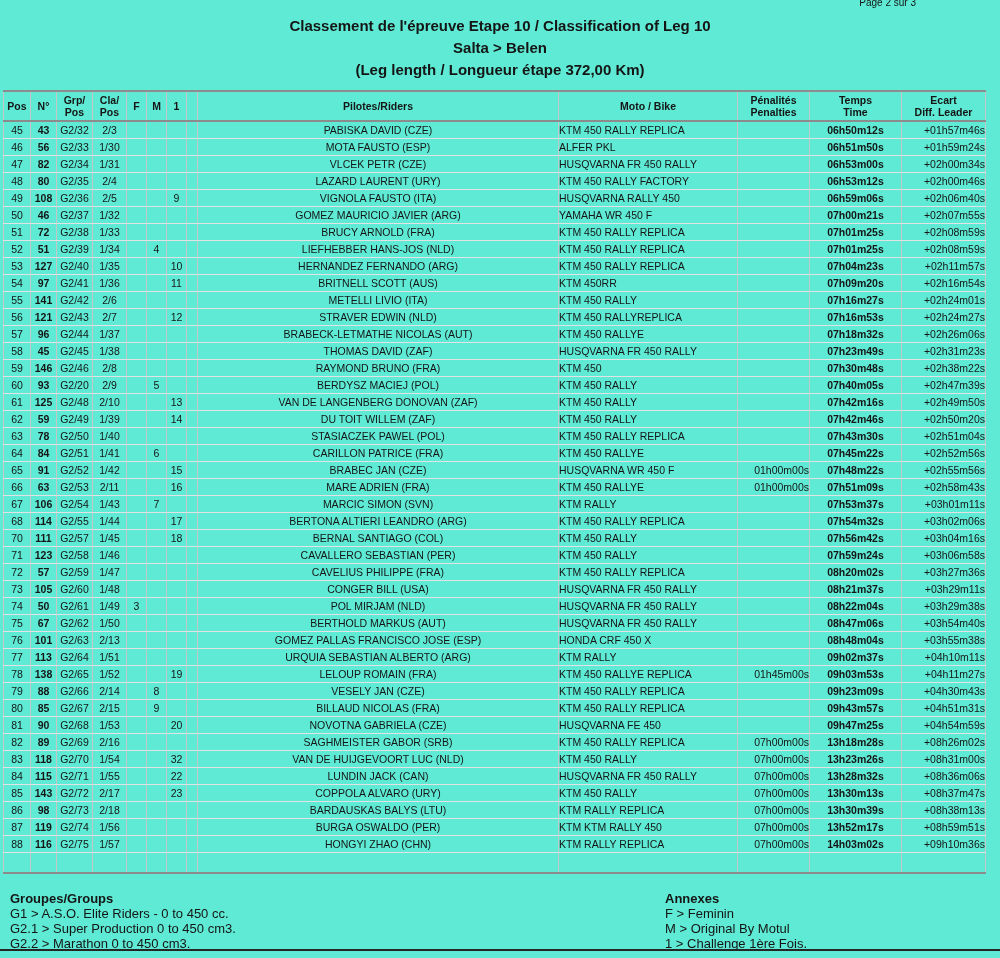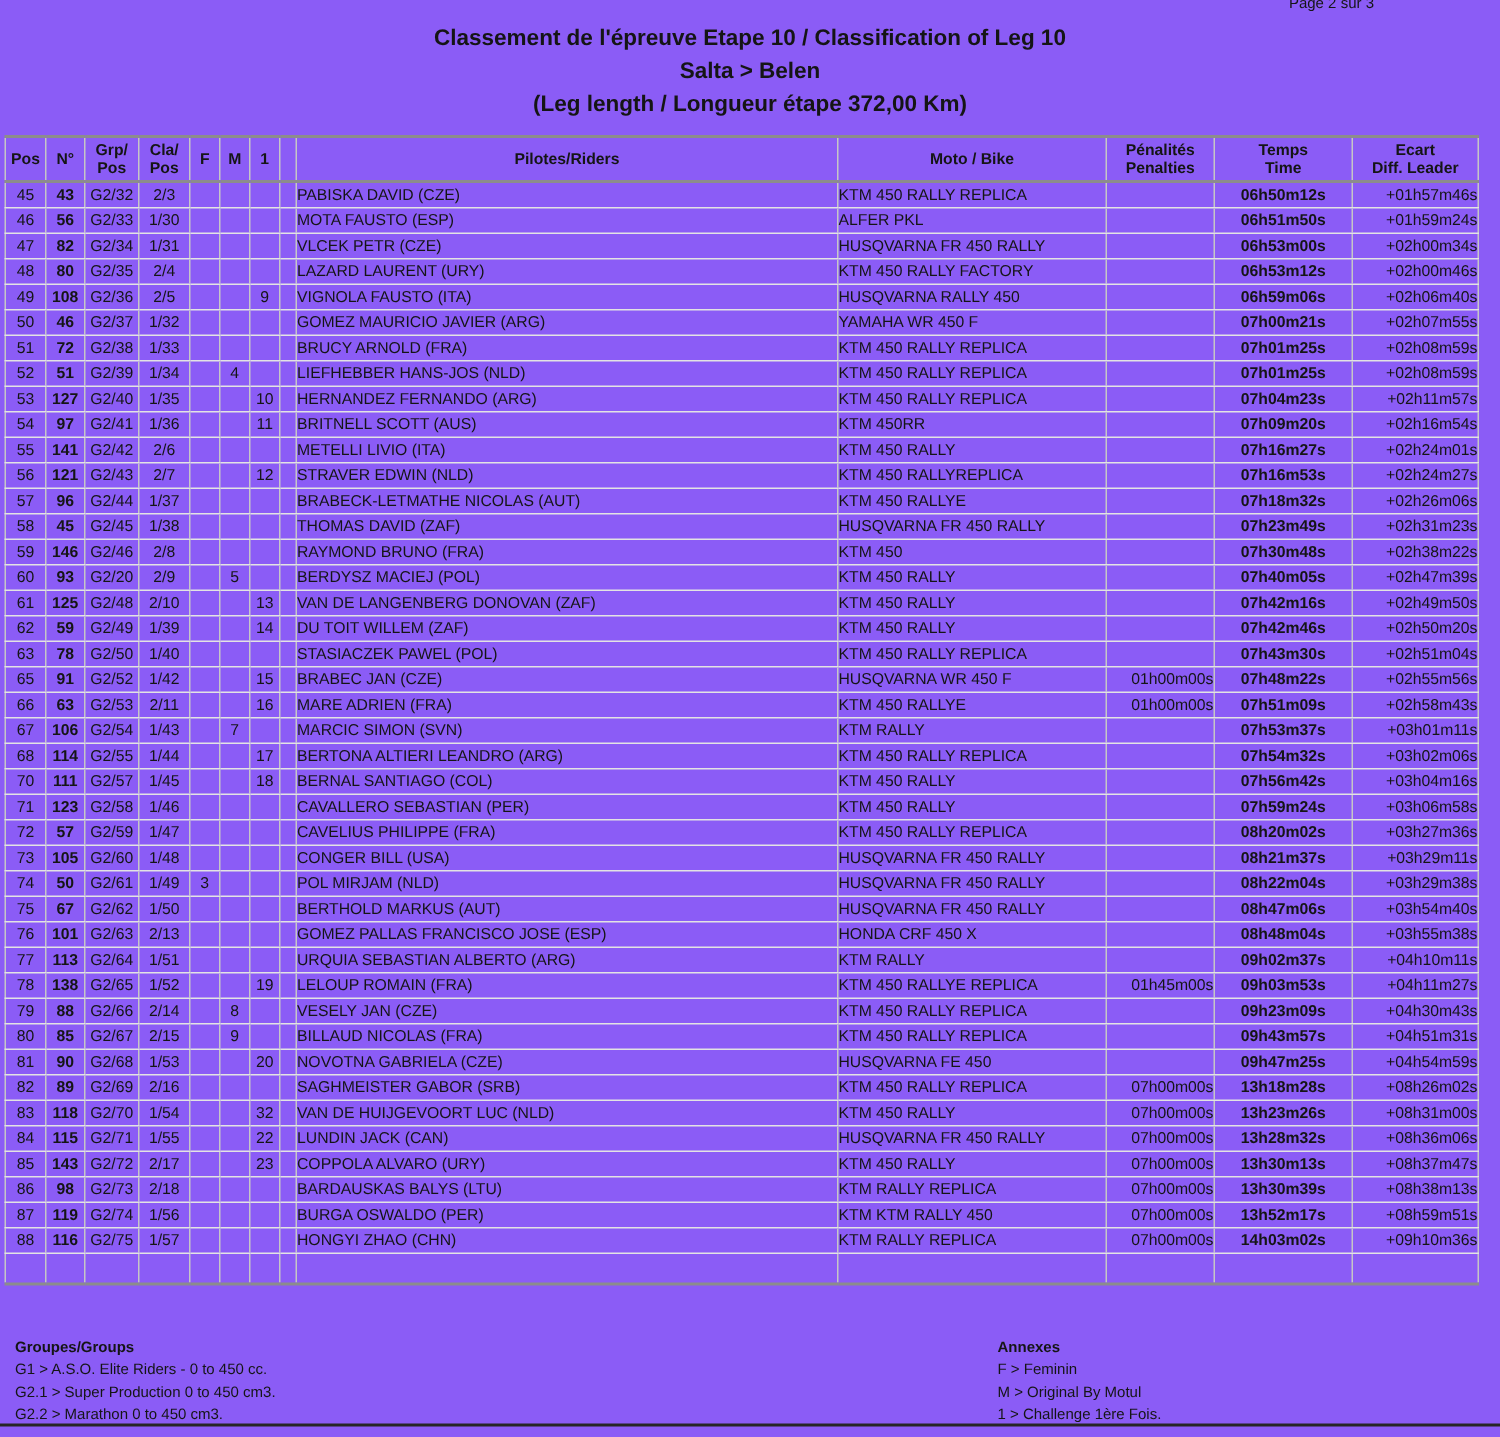--- a/index.html
+++ b/index.html
@@ -1,17 +1,17 @@
 <!DOCTYPE html>
 <html><head>
 <meta charset="utf-8">
 <style>
   html,body{margin:0;padding:0;background:#ffffff;}
   .page{
-    position:relative;width:1000px;height:958px;background:#8b5cf6;
+    position:relative;width:1000px;height:958px;background:#5eead4;
     font-family:"Liberation Sans","DejaVu Sans",sans-serif;color:#151515;overflow:hidden;
   }
   .page-label{position:absolute;top:-3px;right:84px;font-size:10px;color:#151515;}
   .title-block{position:absolute;top:15px;left:0;width:100%;text-align:center;font-weight:bold;}
   .title-block div{font-size:15px;line-height:22px;}
   table.results{
     position:absolute;left:3px;top:90px;width:982px;
     border-collapse:collapse;table-layout:fixed;
   }
   table.results th,table.results td{
@@ -24,31 +24,31 @@
     font-weight:bold;height:28px;white-space:pre-line;line-height:12px;text-align:center;
   }
   table.results tbody td{border-bottom:1px solid #e3e3e3;height:16px;}
   table.results tbody tr.tail td{height:19px;border-bottom:2px solid #8c8c8c;}
   
   .c0{text-align:center;}
   .c1{text-align:center;font-weight:bold;}
   .c2{text-align:center;}
   .c3{text-align:center;}
   .c4,.c5,.c6,.c7{text-align:center;}
-  .c8{text-align:left;padding-left:5px;}
+  .c8{text-align:center;padding-left:5px;}
   .c9{text-align:left;padding-left:4px;}
   .c10{text-align:right;padding-right:4px;}
   .c11{text-align:center;padding-right:4px;font-weight:bold;}
   .c12{text-align:right;padding-right:3px;}
   th.c8,th.c9{text-align:left;}
   
   .w0{width:27px;} .w1{width:26px;} .w2{width:36px;} .w3{width:34px;}
   .w4{width:20px;} .w5{width:20px;} .w6{width:20px;} .w7{width:11px;}
   .w8{width:361px;} .w9{width:179px;} .w10{width:72px;} .w11{width:92px;} .w12{width:84px;}
-  .footer{position:absolute;top:891px;font-size:10px;line-height:15px;}
+  .footer{position:absolute;top:891px;font-size:13px;line-height:15px;}
   .footer .ft-title{font-weight:bold;}
   .footer.groups{left:10px;}
   .footer.annexes{left:665px;}
   .bottom-rule{position:absolute;left:0;top:949px;width:1000px;height:2px;background:#262626;}
 </style>
 </head>
 <body>
 
 <div class="page">
 
@@ -378,20 +378,35 @@
           <td class="c5"></td>
           <td class="c6"></td>
           <td class="c7"></td>
           <td class="c8">STASIACZEK PAWEL (POL)</td>
           <td class="c9">KTM 450 RALLY REPLICA</td>
           <td class="c10"></td>
           <td class="c11">07h43m30s</td>
           <td class="c12">+02h51m04s</td>
         </tr>
         <tr>
+          <td class="c0">64</td>
+          <td class="c1">84</td>
+          <td class="c2">G2/51</td>
+          <td class="c3">1/41</td>
+          <td class="c4"></td>
+          <td class="c5">6</td>
+          <td class="c6"></td>
+          <td class="c7"></td>
+          <td class="c8">CARILLON PATRICE (FRA)</td>
+          <td class="c9">KTM 450 RALLYE</td>
+          <td class="c10"></td>
+          <td class="c11">07h45m22s</td>
+          <td class="c12">+02h52m56s</td>
+        </tr>
+        <tr>
           <td class="c0">65</td>
           <td class="c1">91</td>
           <td class="c2">G2/52</td>
           <td class="c3">1/42</td>
           <td class="c4"></td>
           <td class="c5"></td>
           <td class="c6">15</td>
           <td class="c7"></td>
           <td class="c8">BRABEC JAN (CZE)</td>
           <td class="c9">HUSQVARNA WR 450 F</td>

